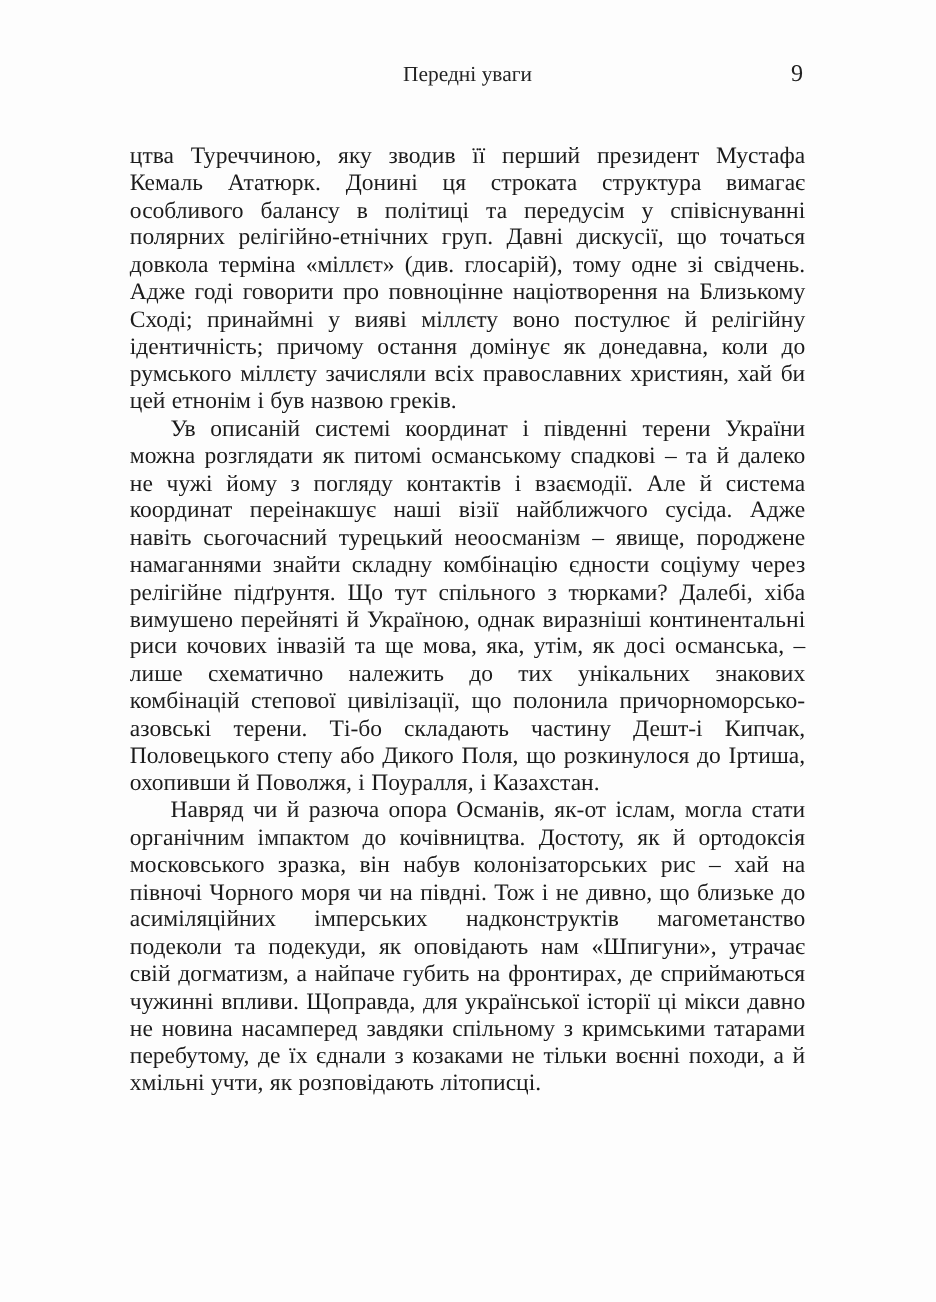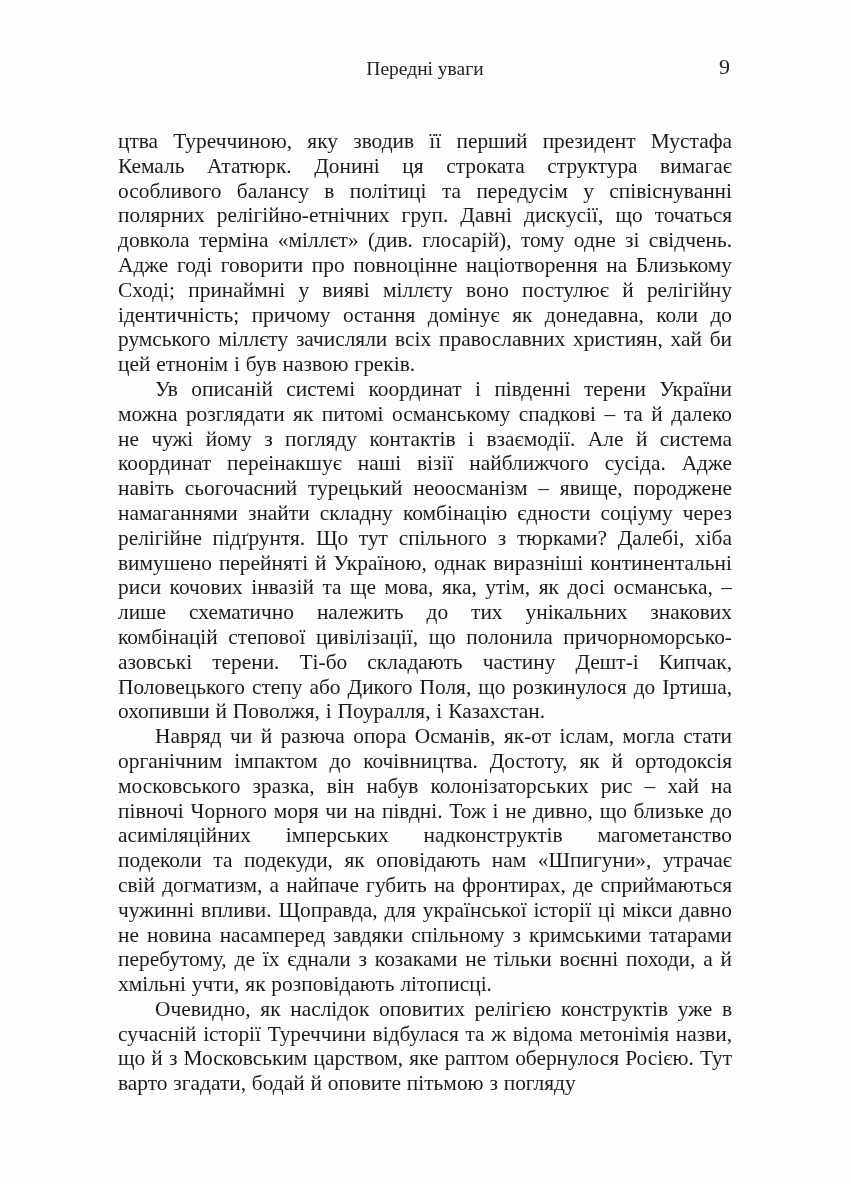--- a/index.html
+++ b/index.html
@@ -65,16 +65,15 @@
 
   <header class="running-head">
     <span class="head-title">Передні уваги</span>
     <span class="page-num">9</span>
   </header>
 
   <main class="text-block">
     <p class="para continuation">цтва Туреччиною, яку зводив її перший президент Мустафа Кемаль Ататюрк. Донині ця строката структура вимагає особливого балансу в політиці та передусім у співіснуванні полярних релігійно-етнічних груп. Давні дискусії, що точаться довкола терміна «міллєт» (див. глосарій), тому одне зі свідчень. Адже годі говорити про повноцінне націотворення на Близькому Сході; принаймні у вияві міллєту воно постулює й релігійну ідентичність; причому остання домінує як донедавна, коли до румського міллєту зачисляли всіх православних християн, хай би цей етнонім і був назвою греків.</p>
     <p class="para">Ув описаній системі координат і південні терени України можна розглядати як питомі османському спадкові – та й далеко не чужі йому з погляду контактів і взаємодії. Але й система координат переінакшує наші візії найближчого сусіда. Адже навіть сьогочасний турецький неоосманізм – явище, породжене намаганнями знайти складну комбінацію єдности соціуму через релігійне підґрунтя. Що тут спільного з тюрками? Далебі, хіба вимушено перейняті й Україною, однак виразніші континентальні риси кочових інвазій та ще мова, яка, утім, як досі османська, – лише схематично належить до тих унікальних знакових комбінацій степової цивілізації, що полонила причорноморсько-азовські терени. Ті-бо складають частину Дешт-і Кипчак, Половецького степу або Дикого Поля, що розкинулося до Іртиша, охопивши й Поволжя, і Поуралля, і Казахстан.</p>
     <p class="para">Навряд чи й разюча опора Османів, як-от іслам, могла стати органічним імпактом до кочівництва. Достоту, як й ортодоксія московського зразка, він набув колонізаторських рис – хай на півночі Чорного моря чи на півдні. Тож і не дивно, що близьке до асиміляційних імперських надконструктів магометанство подеколи та подекуди, як оповідають нам «Шпигуни», утрачає свій догматизм, а найпаче губить на фронтирах, де сприймаються чужинні впливи. Щоправда, для української історії ці мікси давно не новина насамперед завдяки спільному з кримськими татарами перебутому, де їх єднали з козаками не тільки воєнні походи, а й хмільні учти, як розповідають літописці.</p>
-    <p class="para">Очевидно, як наслідок оповитих релігією конструктів уже в сучасній історії Туреччини відбулася та ж відома метонімія назви, що й з Московським царством, яке раптом обернулося Росією. Тут варто згадати, бодай й оповите пітьмою з погляду</p>
   </main>
 
 </div>
 
 </body></html>

